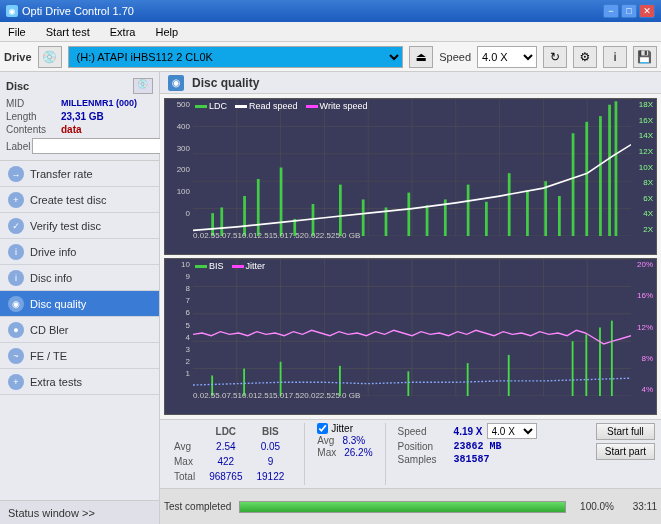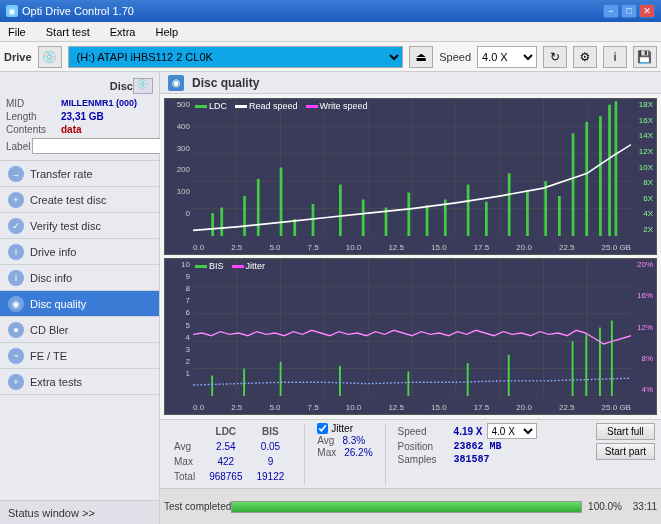--- a/index.html
+++ b/index.html
@@ -97,21 +97,21 @@
     }
 
     
     .disc-section {
       padding: 6px;
       border-bottom: 1px solid #ccc;
     }
     .disc-header {
       display: flex;
       align-items: center;
-      justify-content: flex-end;
+      justify-content: space-between;
       margin-bottom: 4px;
     }
     .disc-title { font-weight: bold; font-size: 11px; color: #333; }
     .disc-icon-btn { width: 20px; height: 16px; background: #dde; border: 1px solid #aaa; cursor: pointer; font-size: 9px; text-align: center; }
     .disc-row { display: flex; margin-bottom: 2px; font-size: 10px; }
     .disc-key { color: #555; width: 55px; }
     .disc-val { color: #00a; font-weight: bold; flex: 1; }
     .disc-val.red { color: #a00; }
     .label-row { display: flex; align-items: center; gap: 2px; margin-top: 3px; }
     .label-text { color: #555; font-size: 10px; width: 30px; }
@@ -225,25 +225,24 @@
       top: 0;
       bottom: 18px;
       width: 25px;
       display: flex;
       flex-direction: column;
       justify-content: space-between;
       padding: 2px 0;
     }
     .x-labels {
       position: absolute;
-      bottom: 2px;
+      bottom: 14px;
       left: 28px;
       right: 25px;
       display: flex;
-      justify-content: space-between;
     }
     .x-label { font-size: 8px; color: #ccc; }
 
     
     .stats-bar {
       background: #e8eaf0;
       border-top: 1px solid #ccc;
       padding: 3px 6px;
       display: flex;
       gap: 8px;
@@ -280,21 +279,21 @@
     }
 
     
     .progress-bar-container {
       height: 36px;
       background: #e0e0e0;
       border-top: 1px solid #ccc;
       display: flex;
       align-items: center;
       padding: 8px 4px;
-      gap: 0;
+      gap: 8px;
     }
     .progress-bar-outer {
       flex: 1;
       height: 12px;
       background: #ccc;
       border: 1px solid #999;
       position: relative;
     }
     .progress-bar-inner {
       height: 100%;

